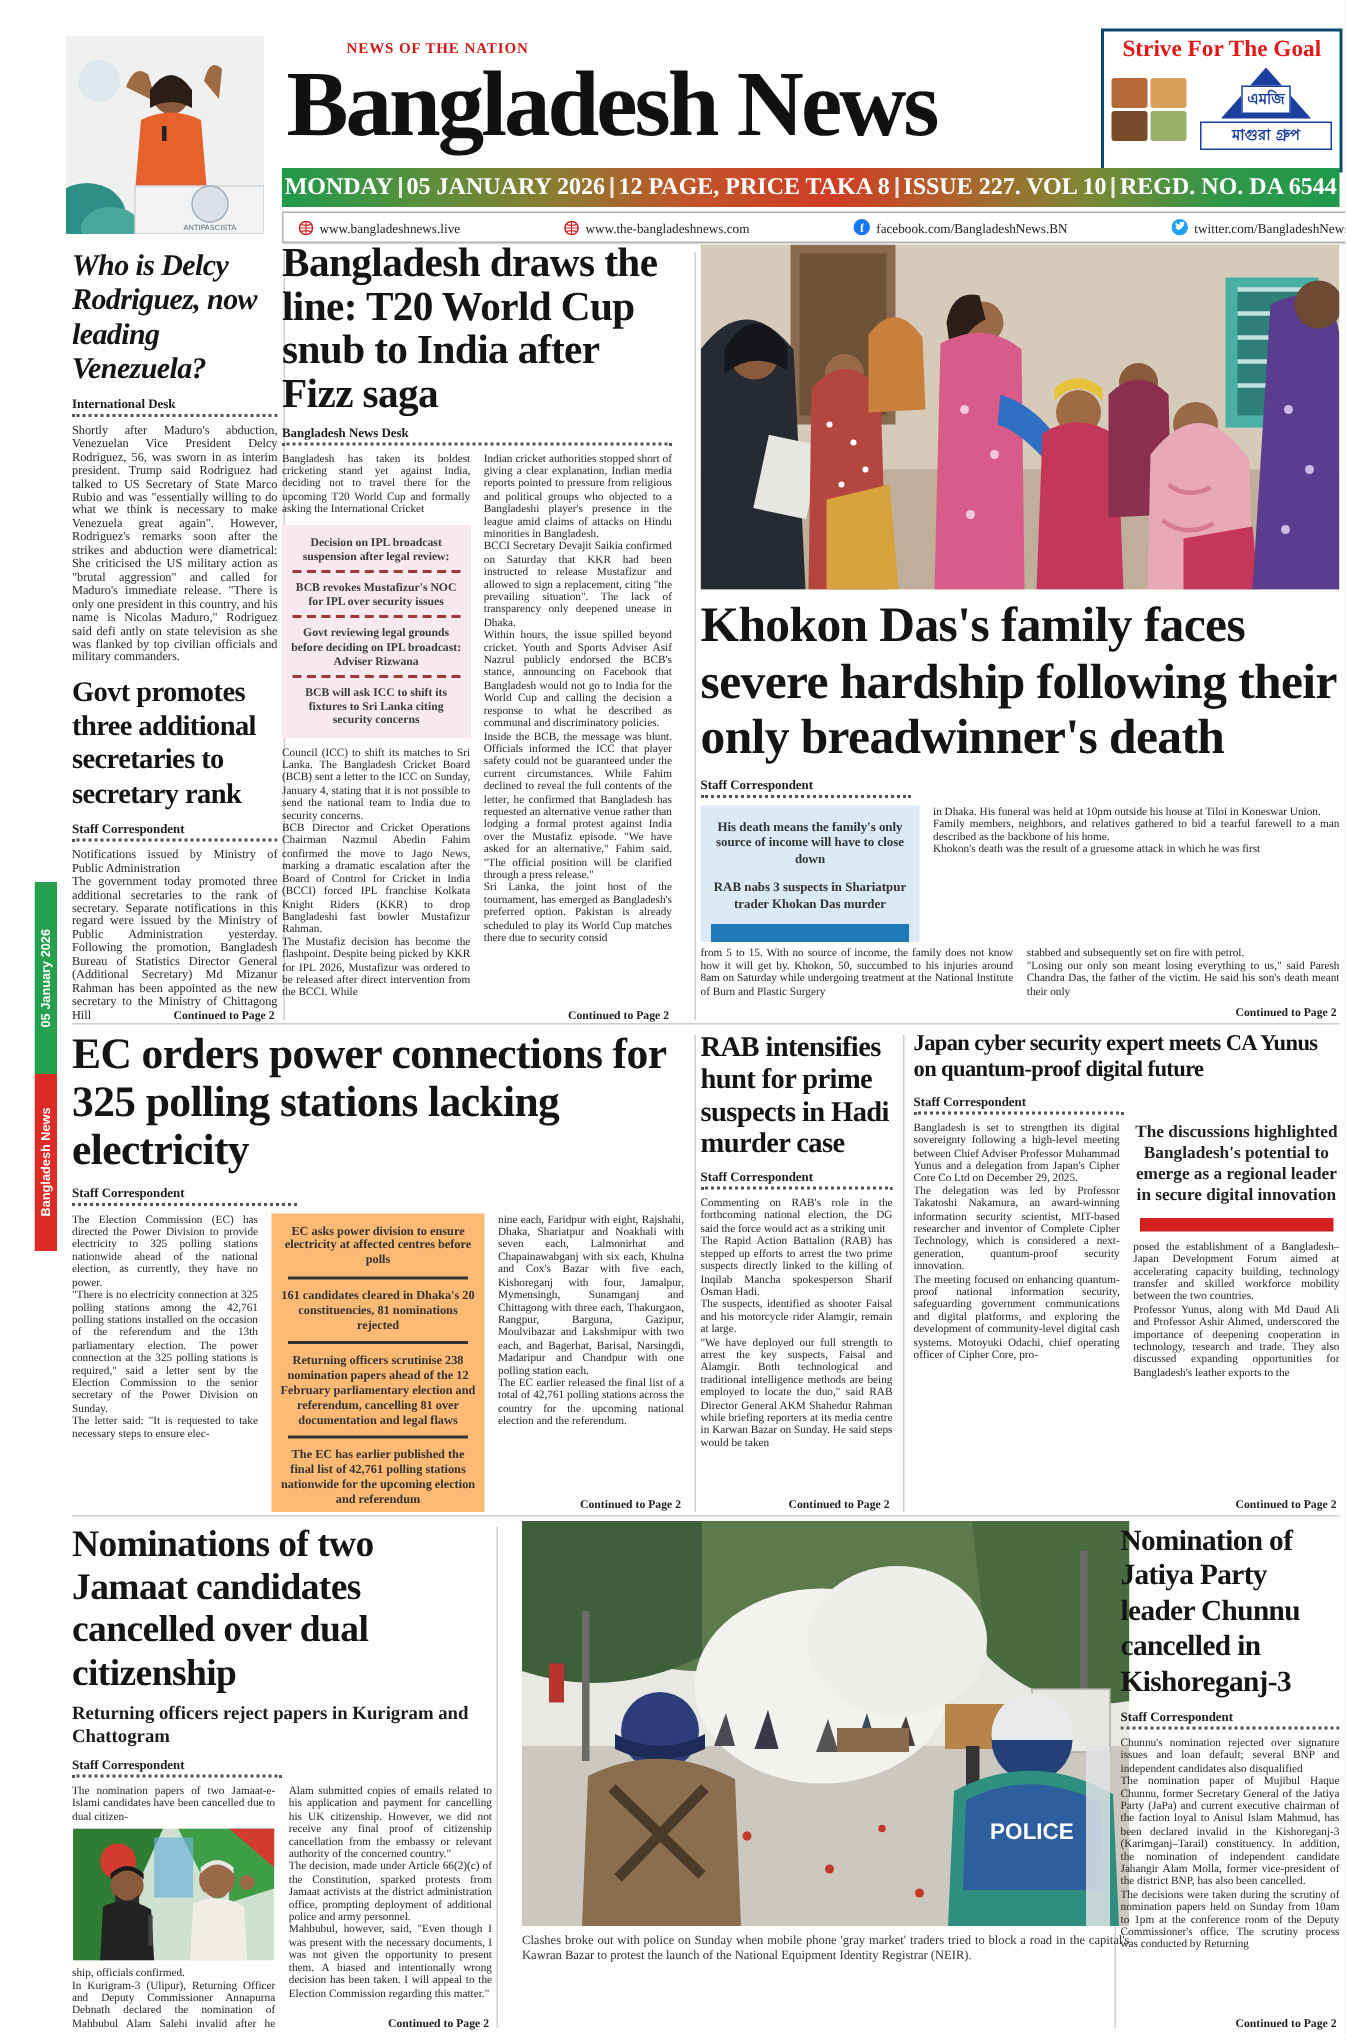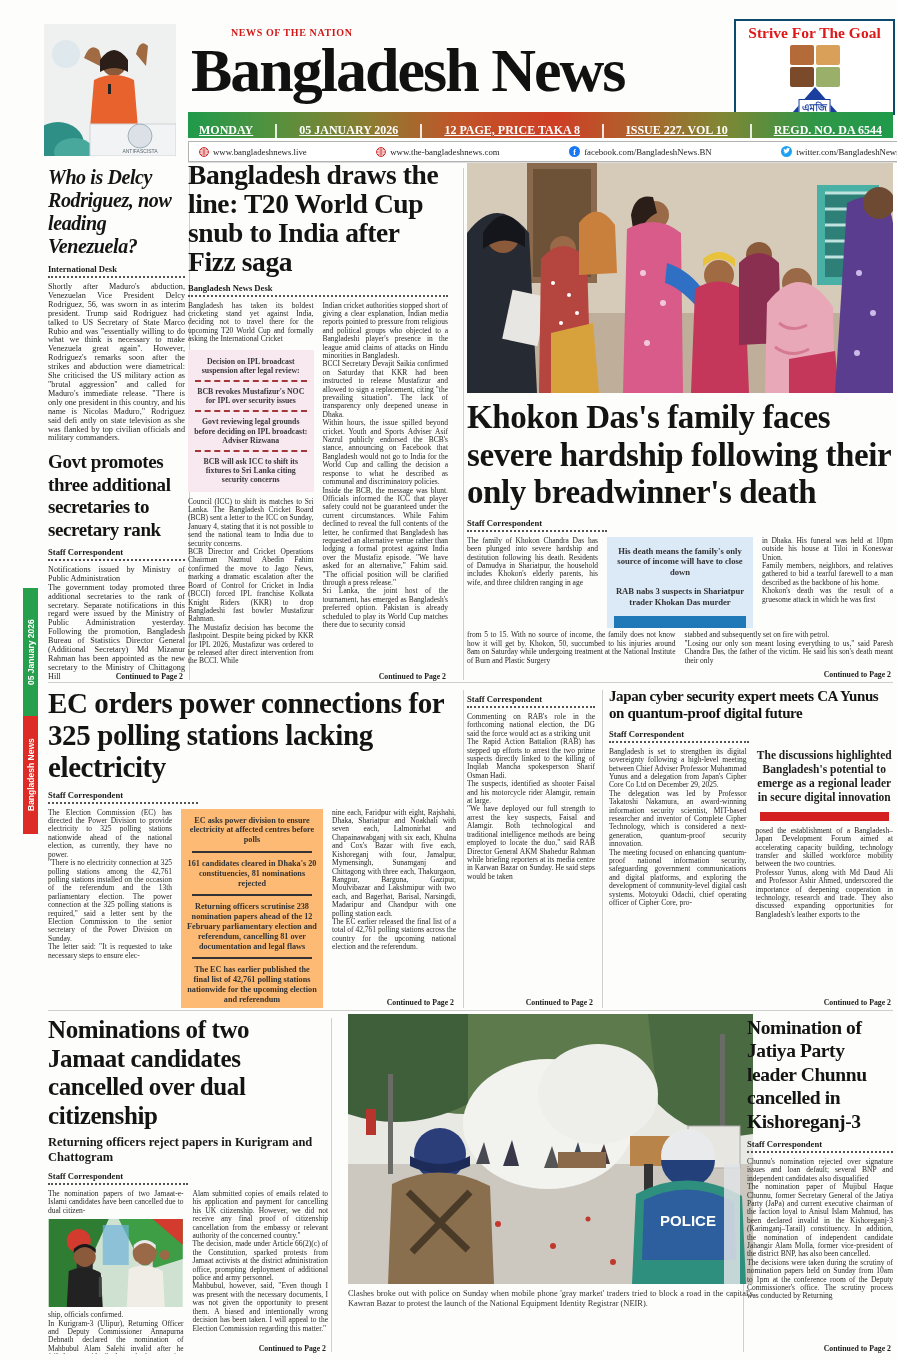--- a/index.html
+++ b/index.html
@@ -23,32 +23,32 @@
   .dense{font-size:7.5px;line-height:8.4px;}
   .continued{font-weight:700;font-size:7.8px;text-align:right;}
   .cont-br{position:absolute;right:2px;bottom:1px;background:#fdfdfb;padding-left:6px;text-align:center;}
   .cols{display:flex;gap:9px;}
   .col{flex:1;min-width:0;}
   
   .tagline{font-weight:700;font-size:10px;color:#d01818;letter-spacing:0.6px;}
   .masthead{font-size:62px;font-weight:700;letter-spacing:-2px;color:#111;white-space:nowrap;line-height:1;}
   .ad-box{border:2px solid #0c4a6e;background:#fff;}
   .ad-slogan{color:#e01818;font-weight:700;font-size:15.5px;text-align:center;margin-top:3px;}
-  .ad-row{display:flex;align-items:center;justify-content:space-between;padding:3px 5px;flex-direction:column;}
+  .ad-row{display:flex;align-items:center;justify-content:space-between;padding:3px 5px;}
   .collage{display:grid;grid-template-columns:24px 24px;grid-gap:2px;}
   .collage div{width:24px;height:20px;border-radius:2px;}
   .ad-logo{position:relative;width:88px;height:56px;text-align:center;}
   .tri{width:0;height:0;border-left:30px solid transparent;border-right:30px solid transparent;
        border-bottom:34px solid #1a3f9e;margin:0 auto;}
   .ad-logo-top{position:absolute;top:12px;left:50%;transform:translateX(-50%);background:#fff;
        border:1px solid #1a3f9e;color:#1a3f9e;font-weight:700;font-size:10px;padding:0 3px;font-family:"DejaVu Sans",sans-serif;}
   .ad-logo-bottom{border:1px solid #1a3f9e;color:#1a3f9e;font-weight:700;font-size:10px;margin-top:2px;
        font-family:"DejaVu Sans",sans-serif;background:#fff;}
-  .datebar{display:flex;align-items:flex-end;justify-content:space-around;color:#fff;font-weight:700;font-size:12px;
-     background:linear-gradient(90deg,#1f9a4b 0%,#58903d 13%,#8d7c31 26%,#c05529 38%,#cf3d25 52%,#b0612c 63%,#7f8735 76%,#2f9747 89%,#1f9a4b 100%);text-decoration:underline;}
+  .datebar{display:flex;align-items:center;justify-content:space-around;color:#fff;font-weight:700;font-size:16px;
+     background:linear-gradient(90deg,#1f9a4b 0%,#58903d 13%,#8d7c31 26%,#c05529 38%,#cf3d25 52%,#b0612c 63%,#7f8735 76%,#2f9747 89%,#1f9a4b 100%);}
   .dsep{width:2px;height:14px;background:#fff;opacity:.85;}
   .webbar{display:flex;align-items:center;justify-content:space-between;border:1px solid #b3b3b3;
      background:#fff;font-size:8.8px;color:#222;padding:0 10px;box-shadow:0 1px 0 #ddd;}
   .web-item{display:flex;align-items:center;gap:4px;}
   .strip-green,.strip-red{width:15px;display:flex;align-items:center;justify-content:center;
      writing-mode:vertical-rl;transform:rotate(180deg);color:#fff;font-weight:700;font-size:8.5px;
      font-family:"Liberation Sans",sans-serif;}
   .strip-green{background:#27a04e;height:128px;}
   .strip-red{background:#dd2b26;height:118px;}
   
@@ -261,23 +261,20 @@
       <path d="M380 40 Q420 20 426 60 L426 230 L368 230 Z" fill="#5b3d8f"></path>
       <circle cx="412" cy="40" r="16" fill="#6e4a32"></circle>
       <circle cx="392" cy="110" r="3" fill="#cabbe8"></circle>
         <circle cx="406" cy="150" r="3" fill="#cabbe8"></circle>
         <circle cx="390" cy="190" r="3" fill="#cabbe8"></circle>
     </svg>
     <div class="headline h-khokon" style="margin-top:6px;">Khokon Das's family faces severe hardship following their only breadwinner's death</div>
     <div class="byline">Staff Correspondent</div>
     <div class="byline-rule" style="width:140px;"></div>
     <div class="cols">
-      <div class="col">
-        <div class="body-text dense">The family of Khokon Chandra Das has been plunged into severe hardship and destitution following his death. Residents of Damudya in Shariatpur, the household includes Khokon's elderly parents, his wife, and three children ranging in age</div>
-      </div>
       <div class="col" style="flex:0 0 146px;">
         <div class="blue-box">
           <div>His death means the family's only source of income will have to close down</div>
           <div class="blue-gap"></div>
           <div>RAB nabs 3 suspects in Shariatpur trader Khokan Das murder</div>
           <div class="blue-bar"></div>
         </div>
       </div>
       <div class="col">
         <div class="body-text dense">in Dhaka. His funeral was held at 10pm outside his house at Tiloi in Koneswar Union.
@@ -321,20 +318,21 @@
       <div class="col">
         <div class="body-text dense">nine each, Faridpur with eight, Rajshahi, Dhaka, Shariatpur and Noakhali with seven each, Lalmonirhat and Chapainawabganj with six each, Khulna and Cox's Bazar with five each, Kishoreganj with four, Jamalpur, Mymensingh, Sunamganj and Chittagong with three each, Thakurgaon, Rangpur, Barguna, Gazipur, Moulvibazar and Lakshmipur with two each, and Bagerhat, Barisal, Narsingdi, Madaripur and Chandpur with one polling station each.
 The EC earlier released the final list of a total of 42,761 polling stations across the country for the upcoming national election and the referendum.</div>
       </div>
     </div>
 
     <div class="continued cont-br">Continued to Page 2</div>
   </div>
 
   <div class="r" style="left:467px;top:688px;width:128px;height:320px;">
+    <div class="headline h-rab">RAB intensifies hunt for prime suspects in Hadi murder case</div>
     <div class="byline">Staff Correspondent</div>
     <div class="byline-rule"></div>
     <div class="body-text dense">Commenting on RAB's role in the forthcoming national election, the DG said the force would act as a striking unit
 The Rapid Action Battalion (RAB) has stepped up efforts to arrest the two prime suspects directly linked to the killing of Inqilab Mancha spokesperson Sharif Osman Hadi.
 The suspects, identified as shooter Faisal and his motorcycle rider Alamgir, remain at large.
 "We have deployed our full strength to arrest the key suspects, Faisal and Alamgir. Both technological and traditional intelligence methods are being employed to locate the duo," said RAB Director General AKM Shahedur Rahman while briefing reporters at its media centre in Karwan Bazar on Sunday. He said steps would be taken</div>
     <div class="continued cont-br">Continued to Page 2</div>
   </div>
 
   <div class="r" style="left:609px;top:688px;width:284px;height:320px;">

